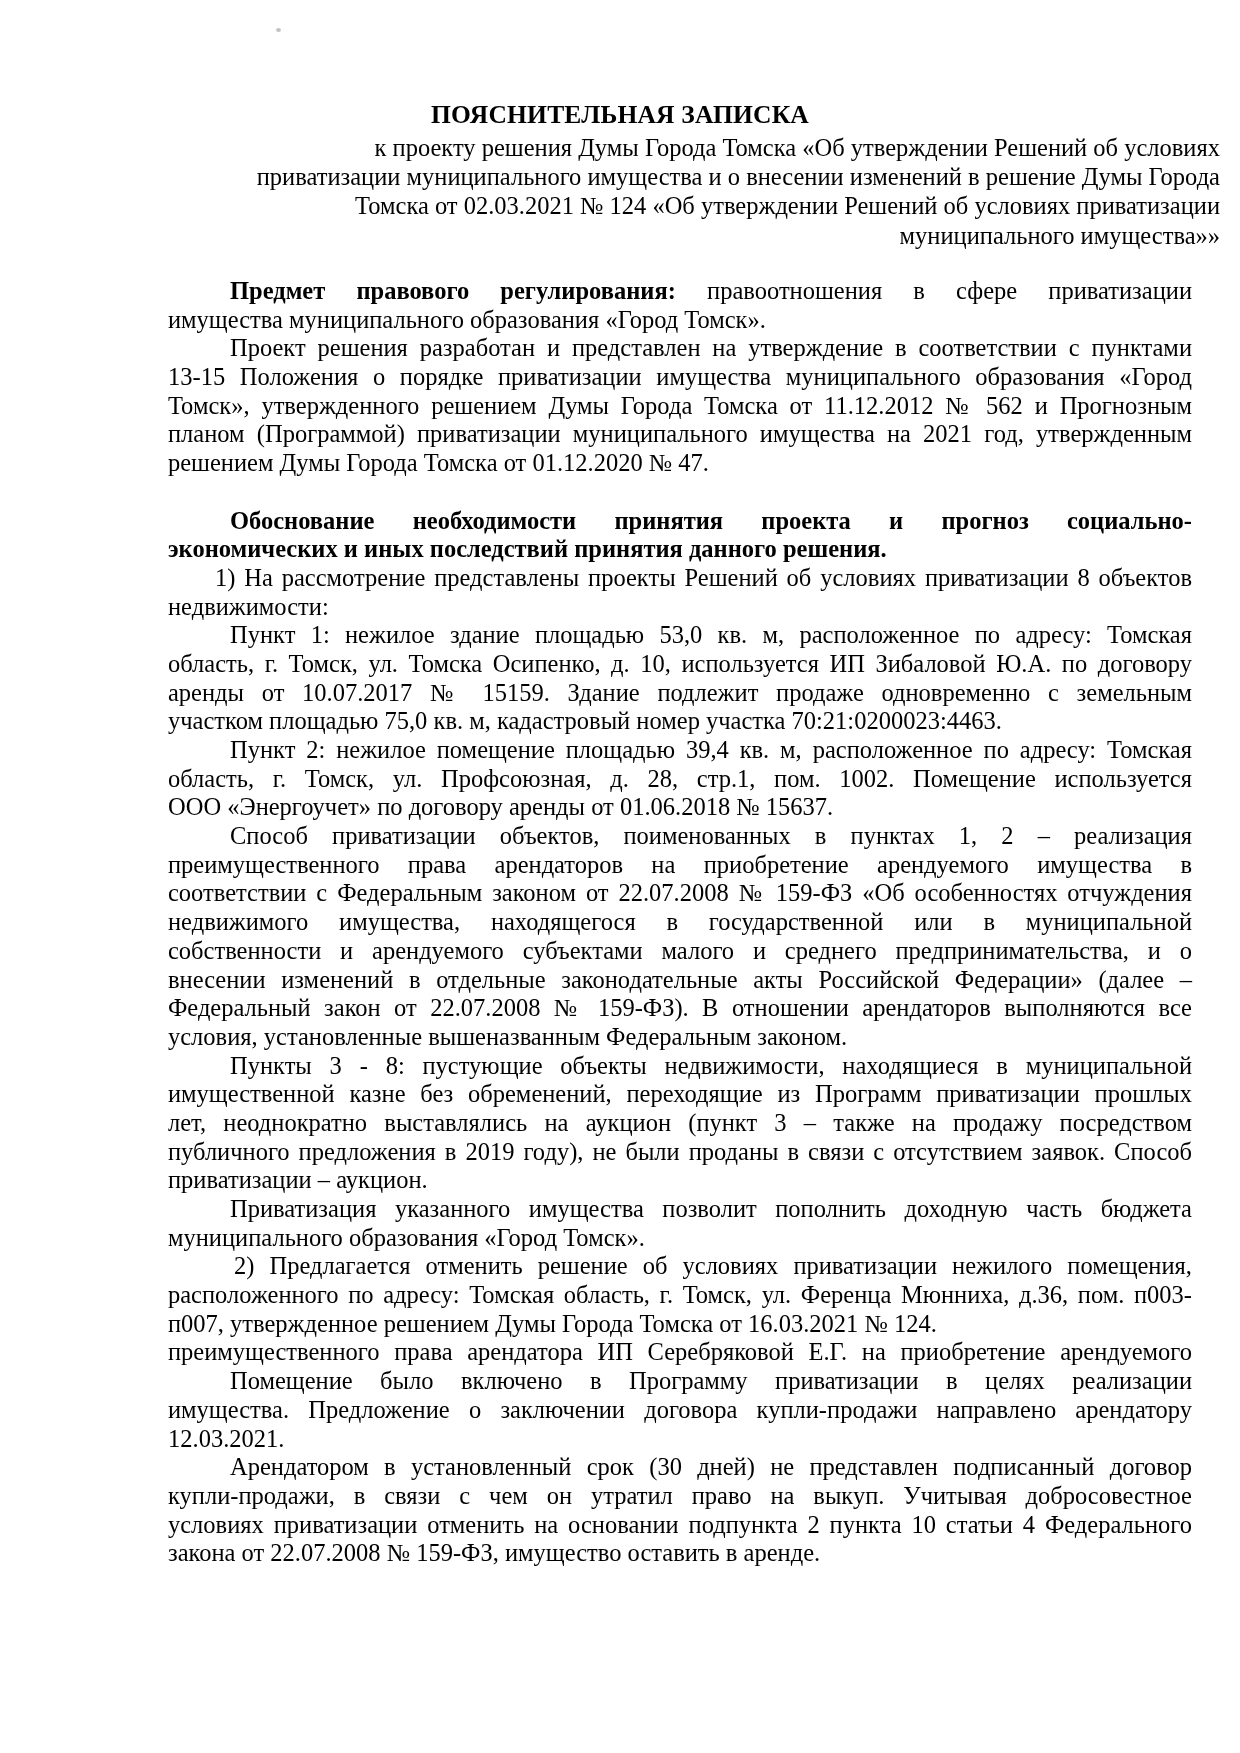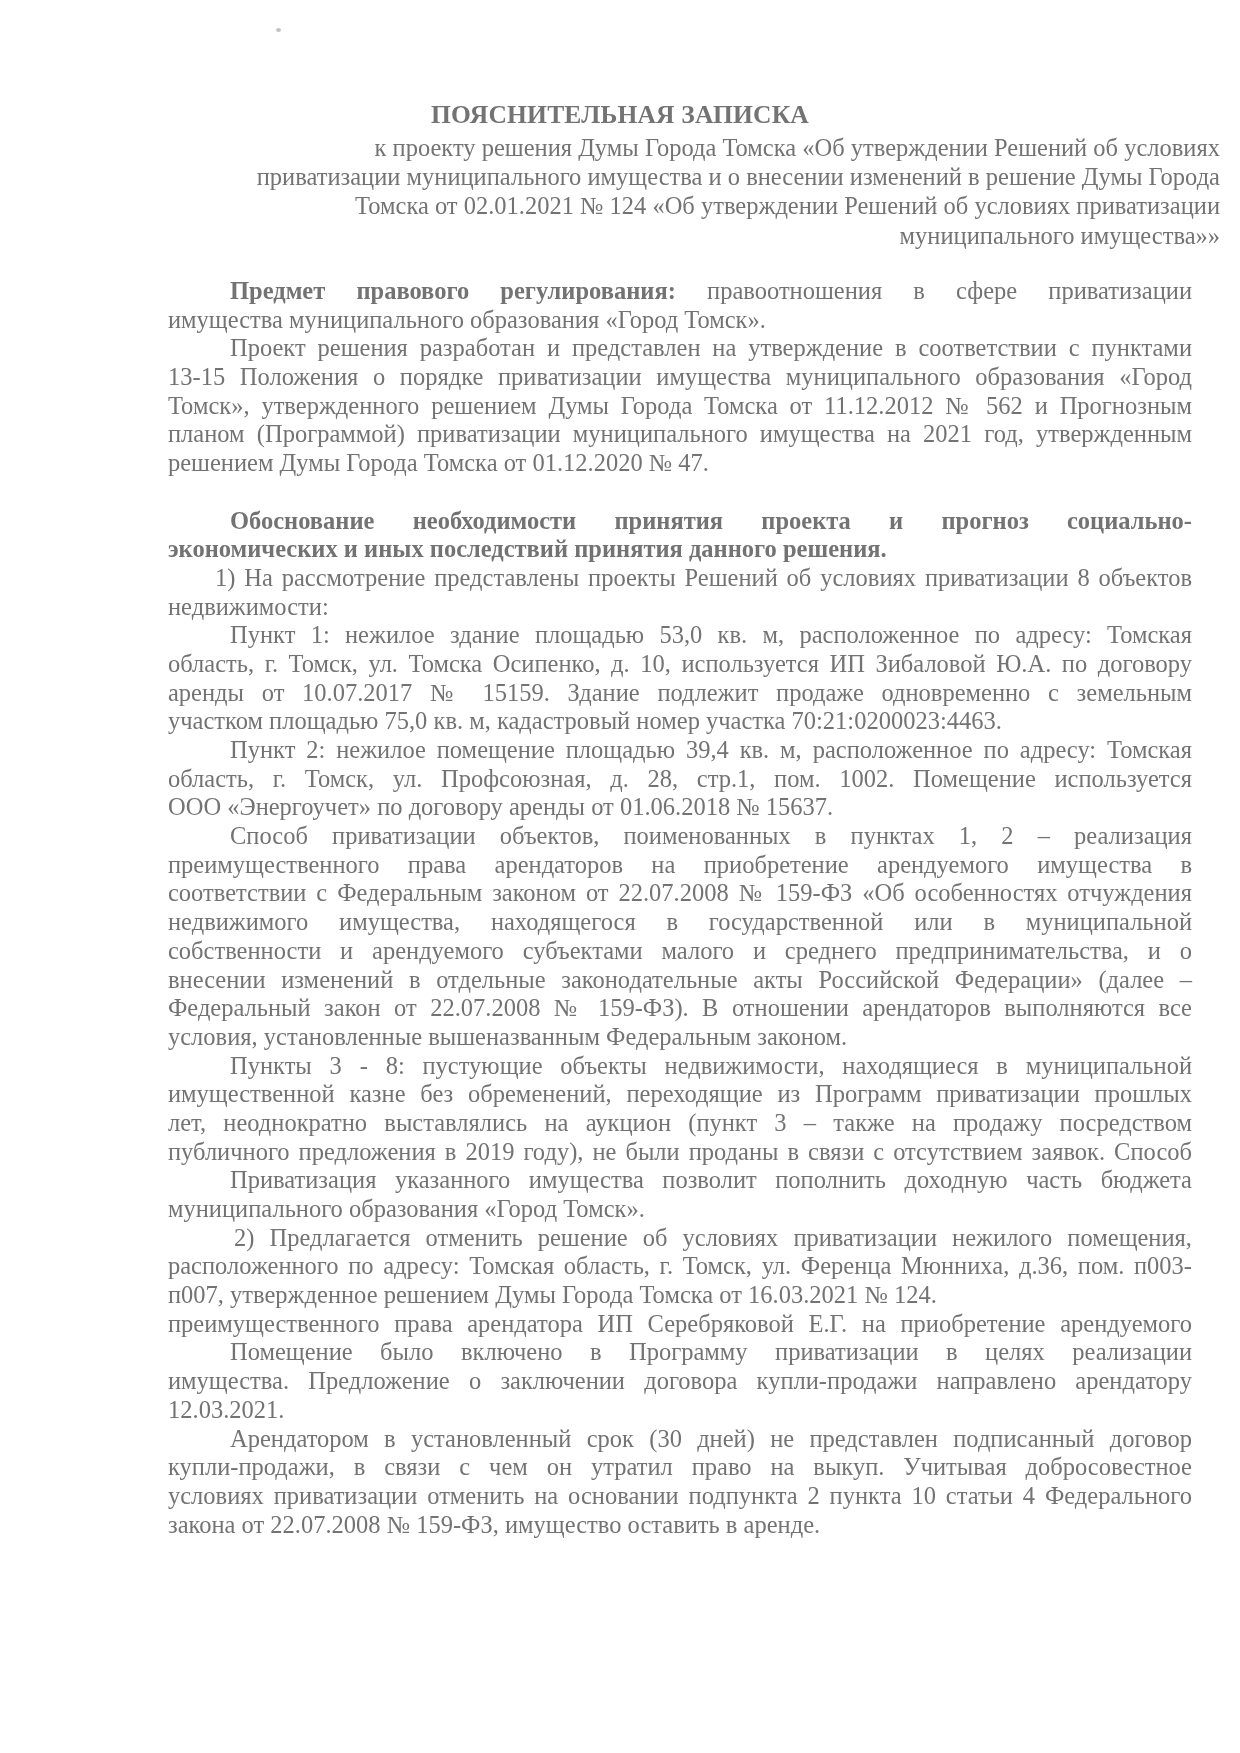--- a/index.html
+++ b/index.html
@@ -3,21 +3,21 @@
 <meta charset="utf-8">
 <style>
   html, body { margin: 0; padding: 0; background: #e8e8e8; }
   .page {
     position: relative;
     width: 1240px;
     height: 1753px;
     margin: 0 auto;
     background: #ffffff;
     font-family: "Liberation Serif", serif;
-    color: #737373;
+    color: #000000;
     overflow: hidden;
   }
   .scan-speck {
     position: absolute;
     left: 276px;
     top: 28px;
     width: 5px;
     height: 4px;
     background: #8f8f8f;
     border-radius: 50%;
@@ -67,21 +67,21 @@
 <body>
 
 <div class="page">
   <div class="scan-speck"></div>
 
   <div class="doc-header">
     <div class="doc-title">ПОЯСНИТЕЛЬНАЯ ЗАПИСКА</div>
     <div id="subtitle">
         <div class="sub-line">к проекту решения Думы Города Томска «Об утверждении Решений об условиях</div>
         <div class="sub-line">приватизации муниципального имущества и о внесении изменений в решение Думы Города</div>
-        <div class="sub-line">Томска от 02.01.2021 № 124 «Об утверждении Решений об условиях приватизации</div>
+        <div class="sub-line">Томска от 02.03.2021 № 124 «Об утверждении Решений об условиях приватизации</div>
         <div class="sub-line">муниципального имущества»»</div>
       </div>
   </div>
 
   <div id="doc-body" class="doc-body">
       <div class="para">
         <div class="text-line" style="text-indent: 62px;"><span class="lead-bold">Предмет правового регулирования:</span><span>&nbsp;правоотношения в сфере приватизации</span></div>
         <div class="text-line last">имущества муниципального образования «Город Томск».</div>
       </div>
       <div class="para">
@@ -118,20 +118,21 @@
         <div class="text-line">собственности и арендуемого субъектами малого и среднего предпринимательства, и о</div>
         <div class="text-line">внесении изменений в отдельные законодательные акты Российской Федерации» (далее –</div>
         <div class="text-line">Федеральный закон от 22.07.2008 № 159-ФЗ). В отношении арендаторов выполняются все</div>
         <div class="text-line last">условия, установленные вышеназванным Федеральным законом.</div>
       </div>
       <div class="para">
         <div class="text-line" style="text-indent: 62px;">Пункты 3 - 8: пустующие объекты недвижимости, находящиеся в муниципальной</div>
         <div class="text-line">имущественной казне без обременений, переходящие из Программ приватизации прошлых</div>
         <div class="text-line">лет, неоднократно выставлялись на аукцион (пункт 3 – также на продажу посредством</div>
         <div class="text-line">публичного предложения в 2019 году), не были проданы в связи с отсутствием заявок. Способ</div>
+        <div class="text-line last">приватизации – аукцион.</div>
       </div>
       <div class="para">
         <div class="text-line" style="text-indent: 62px;">Приватизация указанного имущества позволит пополнить доходную часть бюджета</div>
         <div class="text-line last">муниципального образования «Город Томск».</div>
       </div>
       <div class="para">
         <div class="text-line" style="text-indent: 66px;">2) Предлагается отменить решение об условиях приватизации нежилого помещения,</div>
         <div class="text-line">расположенного по адресу: Томская область, г. Томск, ул. Ференца Мюнниха, д.36, пом. п003-</div>
         <div class="text-line last">п007, утвержденное решением Думы Города Томска от 16.03.2021 № 124.</div>
       </div>

